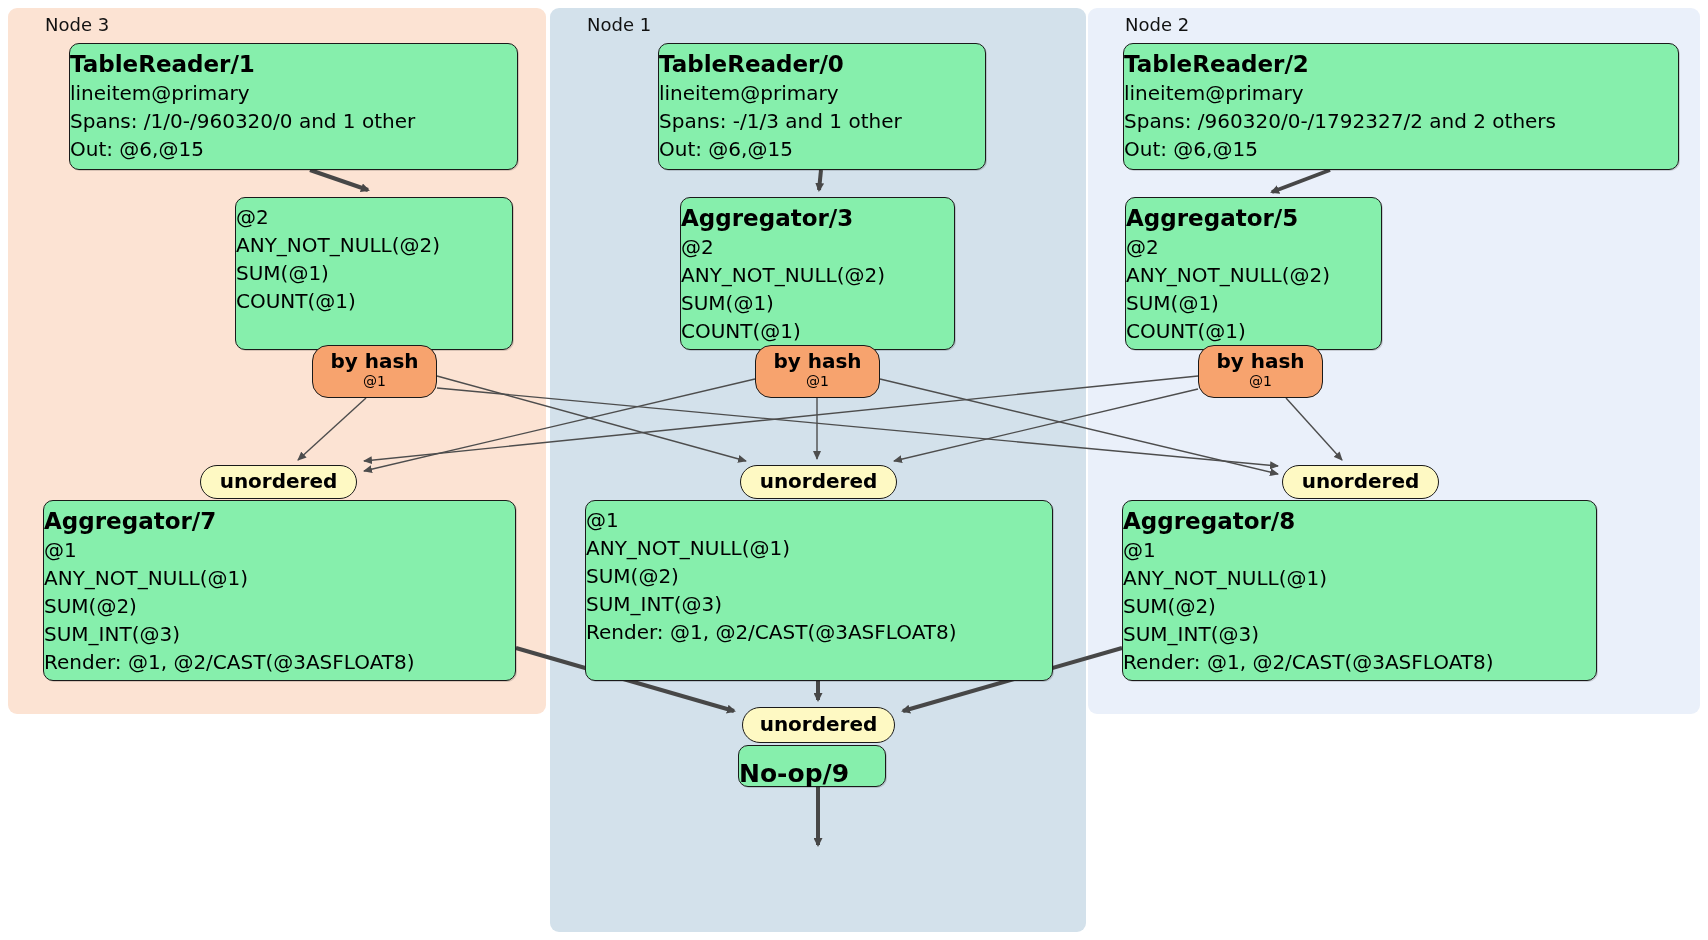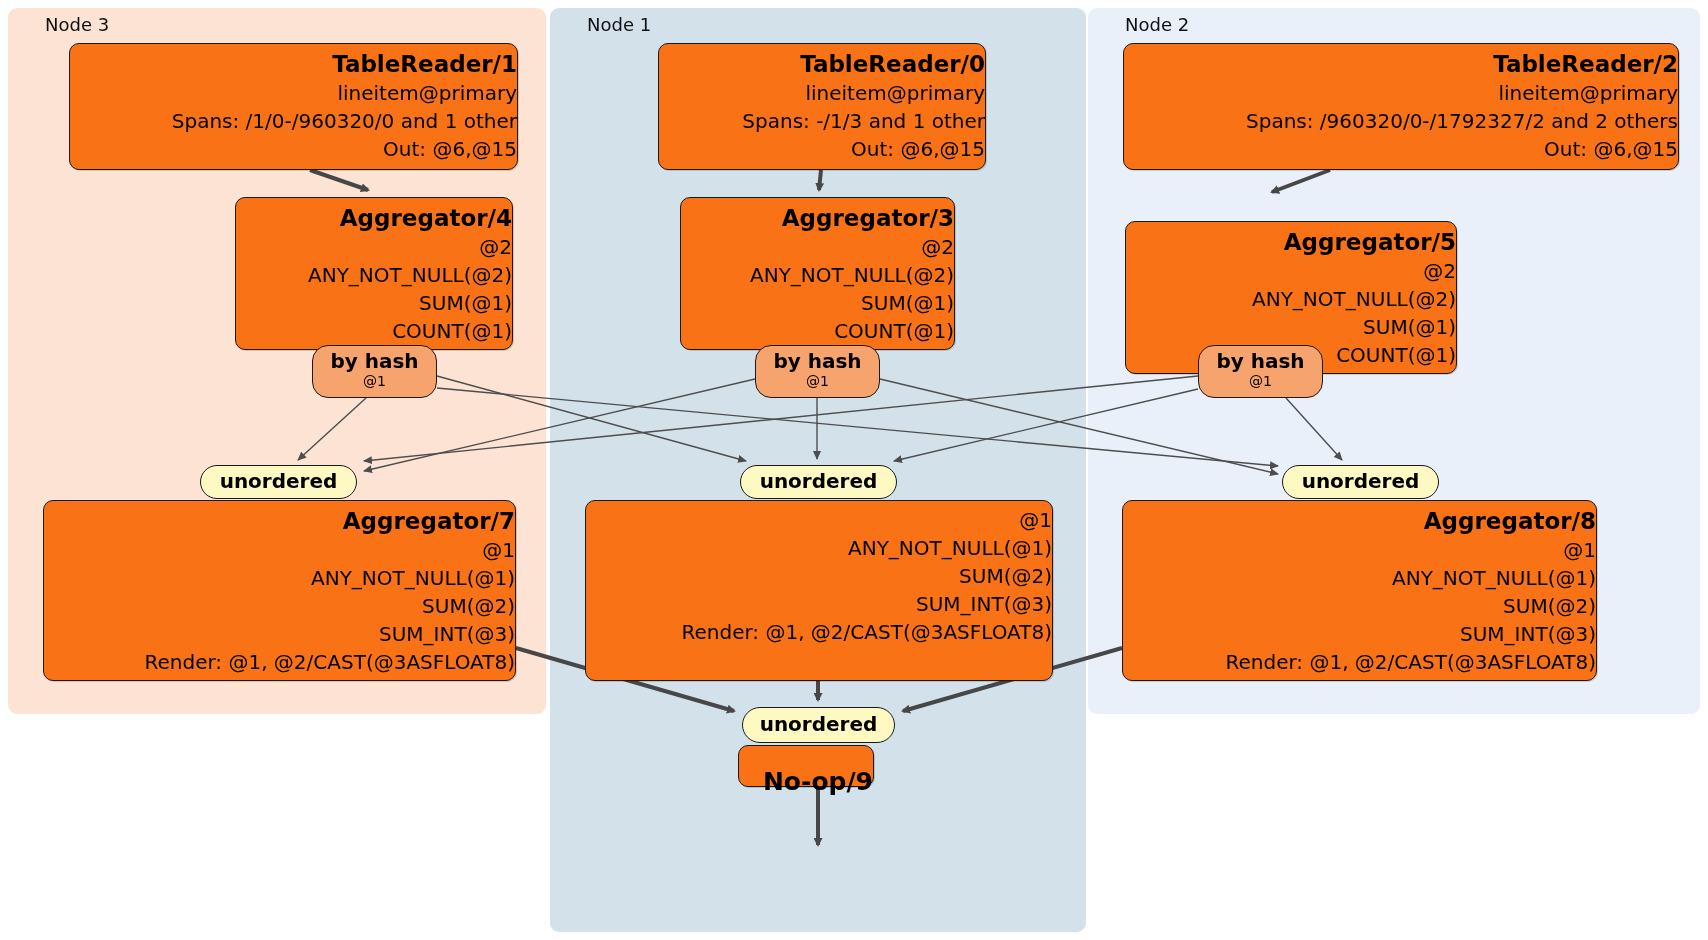--- a/index.html
+++ b/index.html
@@ -7,36 +7,36 @@
     position:relative;width:1708px;height:940px;overflow:hidden;
     font-family:"DejaVu Sans","Liberation Sans",sans-serif;color:#000;
   }
   .region{position:absolute;border-radius:9px;}
   .region-label{position:absolute;top:6px;left:12px;font-size:18px;color:#111;white-space:nowrap;margin-left:25px;}
   #region-node3{left:8px;top:8px;width:538px;height:706px;background:#fce3d3;}
   #region-node1{left:550px;top:8px;width:536px;height:924px;background:#d3e1eb;}
   #region-node2{left:1088px;top:8px;width:612px;height:706px;background:#eaf0fa;}
   .edges{position:absolute;left:0;top:0;z-index:1;}
   .box{
-    position:absolute;z-index:2;background:#f97316;border:1.6px solid #1a1a1a;
-    border-radius:10px;text-align:right;padding-top:5px;box-sizing:border-box;
+    position:absolute;z-index:2;background:#86efac;border:1.6px solid #1a1a1a;
+    border-radius:10px;text-align:left;padding-top:5px;box-sizing:border-box;
     box-shadow:1px 1px 0 rgba(0,0,0,0.15);
   }
   .box-title{font-weight:bold;font-size:23px;line-height:30px;white-space:nowrap;}
   .bline{font-size:20px;line-height:28px;white-space:nowrap;}
   #box-tr1{left:69px;top:43px;width:449px;height:127px;}
   #box-tr0{left:658px;top:43px;width:328px;height:127px;}
   #box-tr2{left:1123px;top:43px;width:556px;height:127px;}
   #box-agg4{left:235px;top:197px;width:278px;height:153px;}
   #box-agg3{left:680px;top:197px;width:275px;height:153px;}
-  #box-agg5{left:1125px;top:197px;width:332px;height:153px;margin-top:24px;}
+  #box-agg5{left:1125px;top:197px;width:257px;height:153px;}
   #box-agg7{left:43px;top:500px;width:473px;height:181px;}
   #box-agg6{left:585px;top:500px;width:468px;height:181px;}
   #box-agg8{left:1122px;top:500px;width:475px;height:181px;}
-  #box-noop{left:738px;top:745px;width:136px;height:42px;padding-top:16px;}
+  #box-noop{left:738px;top:745px;width:148px;height:42px;padding-top:8px;}
   #box-response{left:730px;top:852px;width:175px;height:46px;padding-top:0;}
   #box-noop .box-title{line-height:40px;font-size:25px;}
   #box-response .box-title{line-height:44px;font-size:25px;}
   .router{
     position:absolute;z-index:3;background:#f7a36e;border:1.6px solid #1a1a1a;
     border-radius:16px;text-align:center;box-sizing:border-box;padding-top:3px;
   }
   .router .r-label{font-weight:bold;font-size:20px;line-height:24px;white-space:nowrap;}
   .router .r-detail{font-size:14px;line-height:16px;white-space:nowrap;}
   #router-bh4{left:312px;top:345px;width:125px;height:53px;}
@@ -113,21 +113,20 @@
     <div class="bline">Out: @6,@15</div>
   </div>
   <div class="box" id="box-tr2">
     <div class="box-title">TableReader/2</div>
     <div class="bline">lineitem@primary</div>
     <div class="bline">Spans: /960320/0-/1792327/2 and 2 others</div>
     <div class="bline">Out: @6,@15</div>
   </div>
 
   <div class="box" id="box-agg4">
-    <div class="box-title">Aggregator/4</div>
     <div class="bline">@2</div>
     <div class="bline">ANY_NOT_NULL(@2)</div>
     <div class="bline">SUM(@1)</div>
     <div class="bline">COUNT(@1)</div>
   </div>
   <div class="box" id="box-agg3">
     <div class="box-title">Aggregator/3</div>
     <div class="bline">@2</div>
     <div class="bline">ANY_NOT_NULL(@2)</div>
     <div class="bline">SUM(@1)</div>

